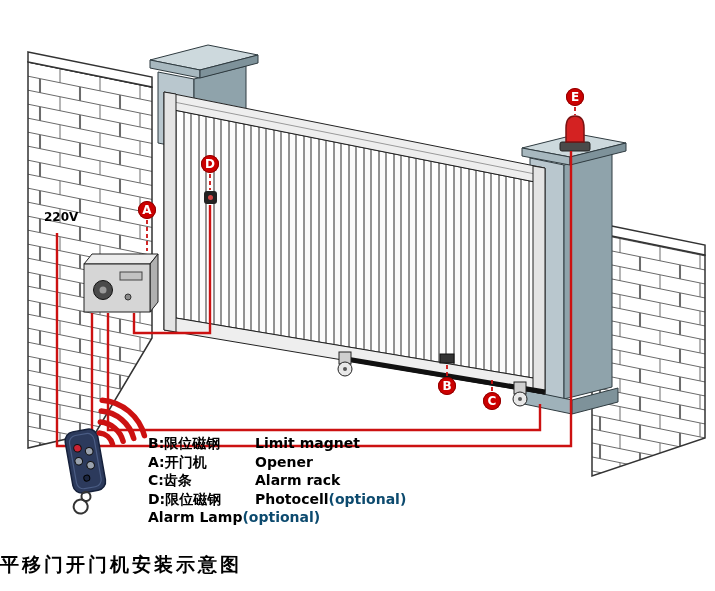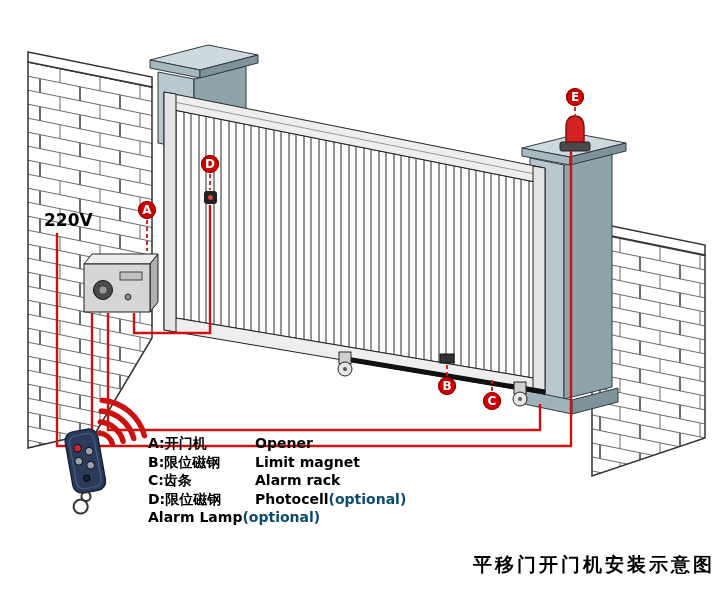--- a/index.html
+++ b/index.html
@@ -10,31 +10,31 @@
   }
   .stage svg{position:absolute;left:0;top:0;}
   .marker{
     position:absolute;width:18px;height:18px;border-radius:50%;
     background:#cc0000;color:#fff;text-align:center;
     font:bold 12px/18px "DejaVu Sans",sans-serif;
     box-shadow:0 0 0 1px #8f0000 inset;
   }
   .voltage{
     position:absolute;left:44px;top:210px;
-    font-size:17px;font-weight:bold;color:#000;
+    font-size:12px;font-weight:bold;color:#000;
   }
   .legend{
     position:absolute;left:148px;top:434px;
     font-size:14px;font-weight:bold;color:#000;
   }
   .legend-row{display:flex;height:18.5px;line-height:18.5px;white-space:nowrap;}
   .legend-row .cn{width:107px;}
   .legend-row .opt{color:#0c4a6e;}
   .title{
-    position:absolute;left:0;right:0;top:552px;text-align:right;
+    position:absolute;left:0;right:0;top:552px;text-align:left;
     font-size:19px;font-weight:bold;letter-spacing:3px;color:#000;
   }
 </style>
 </head>
 <body>
 
 <div class="stage">
 
   <svg width="715" height="591" viewBox="0 0 715 591">
     <defs>
@@ -156,27 +156,27 @@
   <div class="voltage">220V</div>
 
   <div class="marker" style="left:138px;top:201px">A</div>
   <div class="marker" style="left:201px;top:155px">D</div>
   <div class="marker" style="left:438px;top:377px">B</div>
   <div class="marker" style="left:483px;top:392px">C</div>
   <div class="marker" style="left:566px;top:88px">E</div>
 
   <div class="legend">
     <div class="legend-row">
-      <span class="cn">A:开门机</span>
-      <span class="en">Opener</span>
+      <span class="cn">B:限位磁钢</span>
+      <span class="en">Limit magnet</span>
         <span class="opt"></span>
     </div>
     <div class="legend-row">
-      <span class="cn">B:限位磁钢</span>
-      <span class="en">Limit magnet</span>
+      <span class="cn">A:开门机</span>
+      <span class="en">Opener</span>
         <span class="opt"></span>
     </div>
     <div class="legend-row">
       <span class="cn">C:齿条</span>
       <span class="en">Alarm rack</span>
         <span class="opt"></span>
     </div>
     <div class="legend-row">
       <span class="cn">D:限位磁钢</span>
       <span class="en">Photocell</span>

